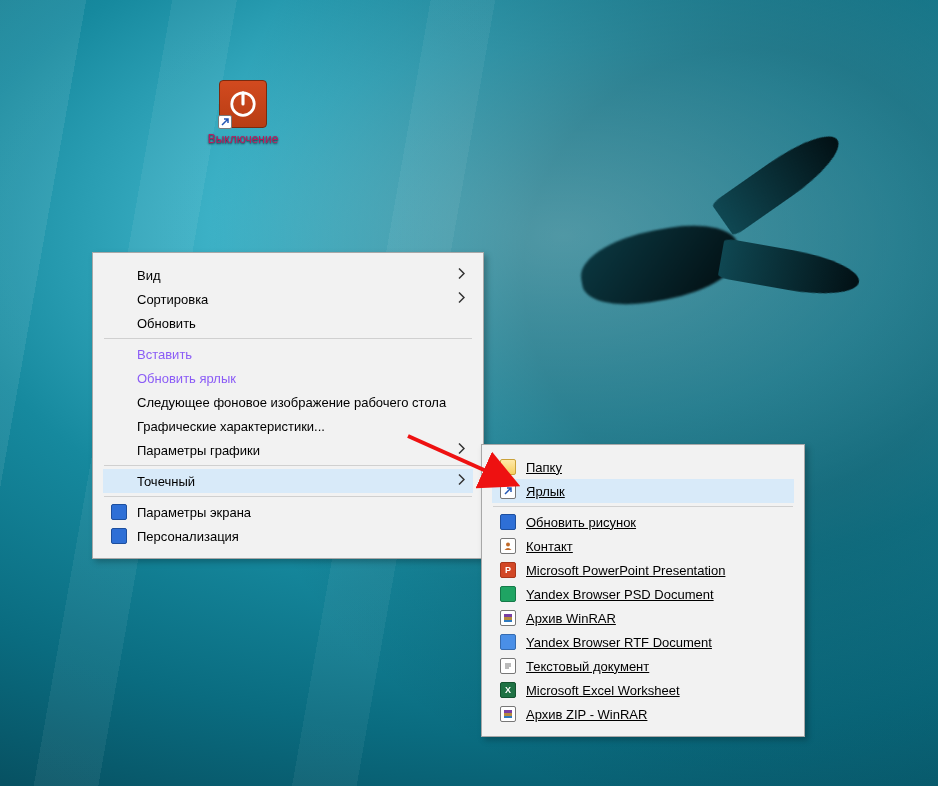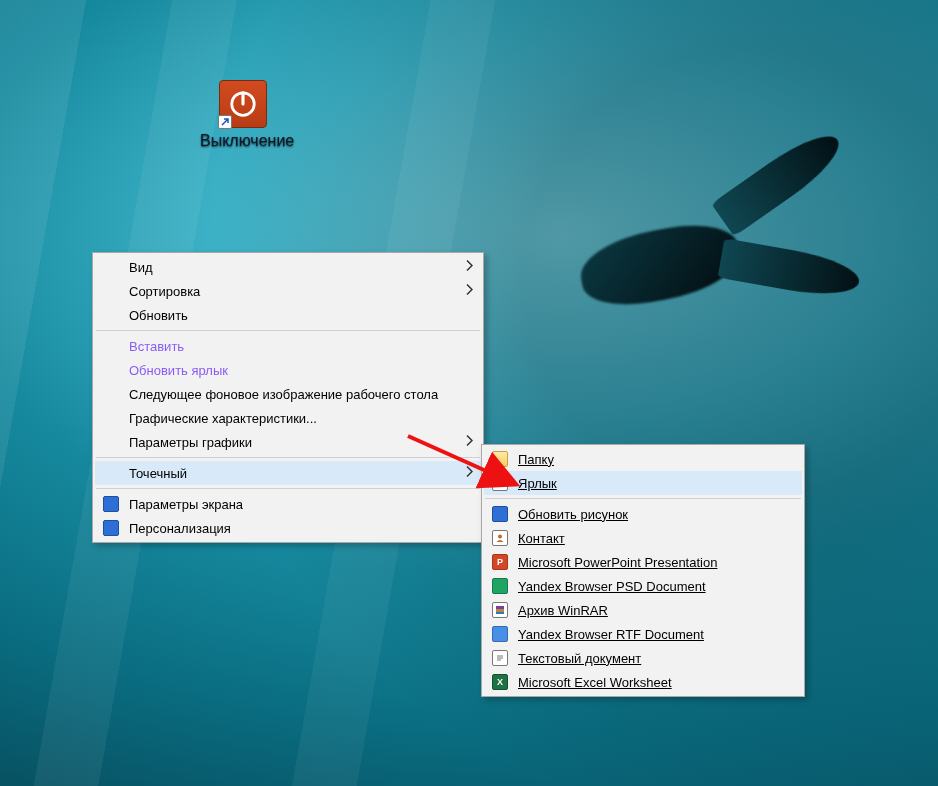--- a/index.html
+++ b/index.html
@@ -34,21 +34,21 @@
     background: linear-gradient(90deg,#0f4752,#021014);
     border-radius: 10% 60% 60% 10%;
     filter: blur(0.5px);
   }
   .swimmer .fin1 { left:170px; top:40px; transform: rotate(-35deg); }
   .swimmer .fin2 { left:180px; top:130px; transform: rotate(10deg); }
 
   
   .desktop-icon {
     position: absolute; left: 200px; top: 80px; width: 86px; text-align: center;
-    color: #0f172a; font-size: 16px; cursor: pointer;
+    color: #be185d; font-size: 12px; cursor: pointer;
   }
   .desktop-icon .tile {
     width: 48px; height: 48px; margin: 0 auto 4px;
     background: linear-gradient(#d24a1f,#b83d14);
     border: 1px solid #7a2a0e; border-radius: 4px;
     display: flex; align-items: center; justify-content: center; position: relative;
   }
   .desktop-icon .tile svg { width: 30px; height: 30px; }
   .desktop-icon .shortcut-badge {
     position: absolute; left: -2px; bottom: -2px; width: 14px; height: 14px;
@@ -57,21 +57,21 @@
   }
   .desktop-icon .shortcut-badge svg { width:10px; height:10px; }
   .desktop-icon .label { text-shadow: 0 1px 2px rgba(0,0,0,0.8); }
 
   
   .ctx {
     position: absolute;
     background: #f2f2f2;
     border: 1px solid #a8a8a8;
     box-shadow: 3px 3px 6px rgba(0,0,0,0.25);
-    padding: 2px;
+    padding: 10px;
   }
   .ctx .row {
     display: flex; align-items: center;
     height: 24px;
     padding: 0 30px 0 34px;
     position: relative;
     white-space: nowrap;
   }
   .ctx .row.has-icon { padding-left: 34px; }
   .ctx .row .icon {
@@ -268,20 +268,32 @@
         </span>
       </span>
     <span>Текстовый документ</span>
   </div>
   <div class="row has-icon">
     <span class="icon">
         <span class="fi xls">X</span>
       </span>
     <span>Microsoft Excel Worksheet</span>
   </div>
+  <div class="row has-icon">
+    <span class="icon">
+        <span class="fi zip">
+          <svg width="12" height="12" viewBox="0 0 12 12">
+            <rect x="2" y="2" width="8" height="8" fill="#b58a3e"></rect>
+            <rect x="2" y="2" width="8" height="3" fill="#7a3ea3"></rect>
+            <rect x="2" y="8" width="8" height="2" fill="#2e7abf"></rect>
+          </svg>
+        </span>
+      </span>
+    <span>Архив ZIP - WinRAR</span>
+  </div>
 </div>
 
 <svg class="anno-arrow" width="130" height="70" viewBox="0 0 130 70">
   <defs>
     <marker id="ah" markerWidth="10" markerHeight="10" refX="8" refY="5" orient="auto">
       <path d="M0 0 L10 5 L0 10 Z" fill="#e11"></path>
     </marker>
   </defs>
   <path d="M5 5 L110 52" stroke="#e11" stroke-width="4" fill="none" marker-end="url(#ah)"></path>
 </svg>

